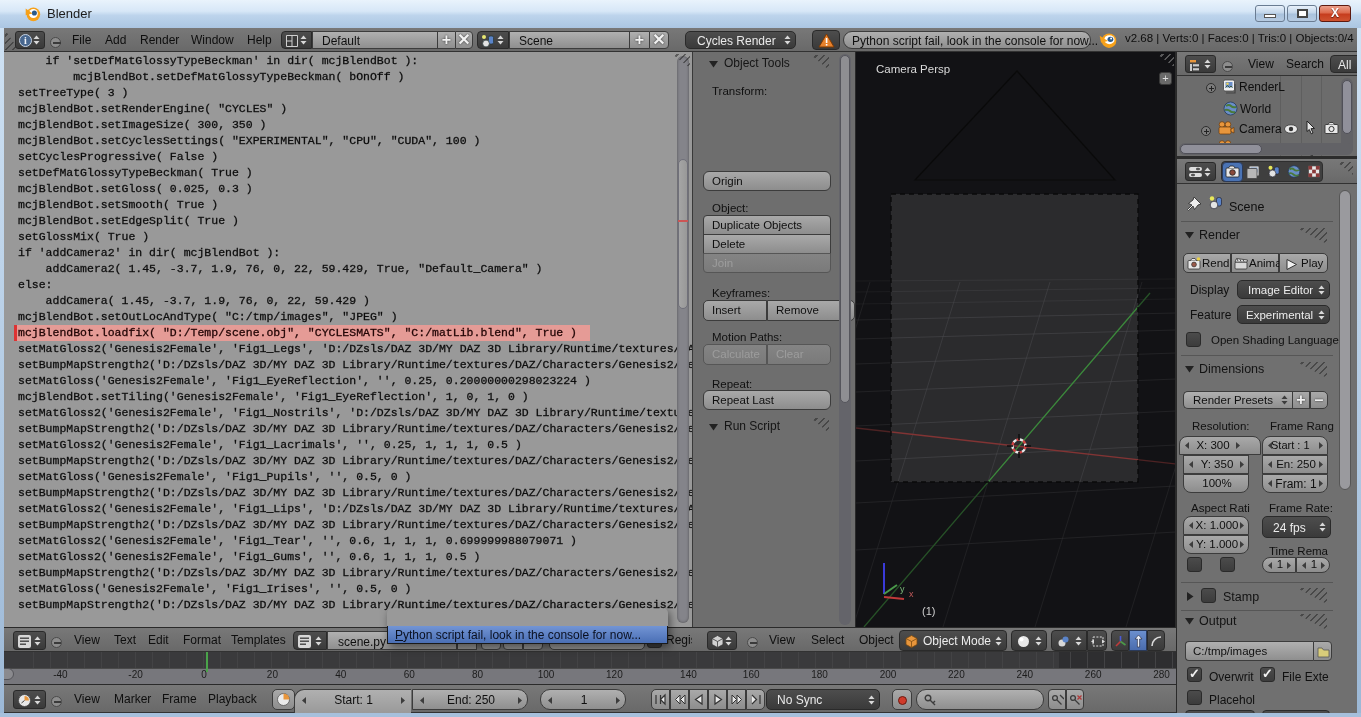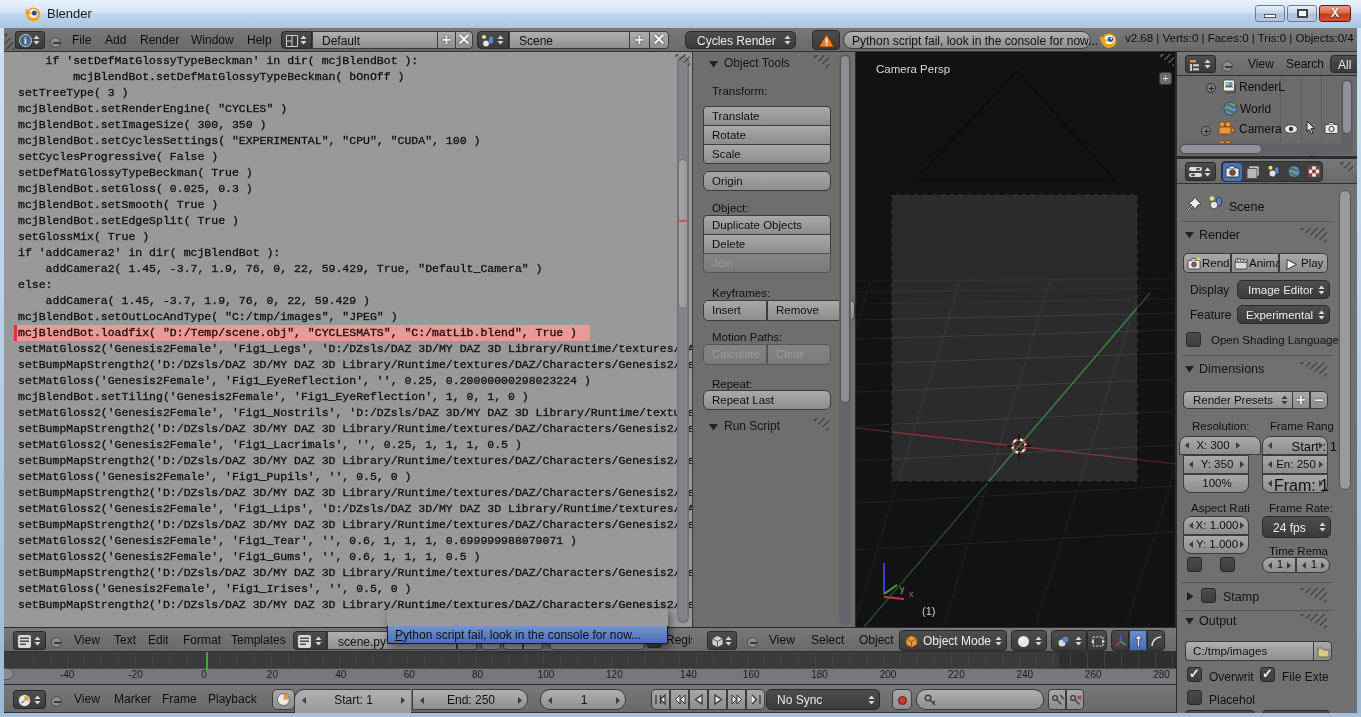--- a/index.html
+++ b/index.html
@@ -154,31 +154,20 @@
     <div class="a" style="left:674px;top:168px;width:10px;height:1.5px;background:#c55"></div>
     <div class="a grip" style="left:668px;top:2px;width:18px;height:14px;clip-path:polygon(100% 0,100% 100%,0 0)"></div>
   </div>
 <div class="a" style="left:692px;top:52px;width:164px;height:575px;background:#6e6e6e;border-left:1px solid #393939;border-right:1px solid #2a2a2a;overflow:hidden">
     <svg class="a" style="left:16px;top:8px" width="9" height="8" viewBox="0 0 9 8">
       <path d="M0 1 9 1 4.5 7.5Z" fill="#222"></path>
     </svg>
     <div class="a" style="left:31px;top:4px;font-size:12px;color:#151515">Object Tools</div>
     <div class="a grip" style="left:118px;top:3px;width:18px;height:15px;clip-path:polygon(100% 0,100% 100%,0 0)"></div>
     <div class="a lbl" style="left:19px;top:33px;font-size:11.5px">Transform:</div>
-    <div class="a bl" style="left:10px;top:54px;width:128px;height:57px;border-radius:4px;background:none;border:none">
-      <div class="a bl" style="left:0;top:0;width:128px;height:20px;border-radius:4px 4px 0 0">
-        <div class="a" style="left:8px;top:2.5px;font-size:11.5px">Translate</div>
-      </div>
-      <div class="a bl" style="left:0;top:19px;width:128px;height:20px;border-radius:0">
-        <div class="a" style="left:8px;top:2.5px;font-size:11.5px">Rotate</div>
-      </div>
-      <div class="a bl" style="left:0;top:38px;width:128px;height:20px;border-radius:0 0 4px 4px">
-        <div class="a" style="left:8px;top:2.5px;font-size:11.5px">Scale</div>
-      </div>
-    </div>
     <div class="a bl" style="left:10px;top:119px;width:128px;height:20px;border-radius:6px">
       <div class="a" style="left:8px;top:2.5px;font-size:11.5px">Origin</div>
     </div>
     <div class="a lbl" style="left:19px;top:150px;font-size:11.5px">Object:</div>
     <div class="a bl" style="left:10px;top:163px;width:128px;height:20px;border-radius:4px 4px 0 0">
       <div class="a" style="left:8px;top:2.5px;font-size:11.5px">Duplicate Objects</div>
     </div>
     <div class="a bl" style="left:10px;top:182px;width:128px;height:20px;border-radius:0">
       <div class="a" style="left:8px;top:2.5px;font-size:11.5px">Delete</div>
     </div>
@@ -437,21 +426,21 @@
     <div class="a" style="left:1032px;top:0;width:1px;height:16px;background:#434345"></div>
     <div class="a" style="left:1049px;top:0;width:1px;height:16px;background:#434345"></div>
     <div class="a" style="left:1066px;top:0;width:1px;height:16px;background:#434345"></div>
     <div class="a" style="left:1083px;top:0;width:1px;height:16px;background:#434345"></div>
     <div class="a" style="left:1100px;top:0;width:1px;height:16px;background:#434345"></div>
     <div class="a" style="left:1117px;top:0;width:1px;height:16px;background:#434345"></div>
     <div class="a" style="left:1134px;top:0;width:1px;height:16px;background:#434345"></div>
     <div class="a" style="left:1151px;top:0;width:1px;height:16px;background:#434345"></div>
     <div class="a" style="left:1168px;top:0;width:1px;height:16px;background:#434345"></div>
     <div class="a" style="left:0;top:16px;width:1172px;height:16px;background:#77777c;border-top:1px solid #4a4a4a"></div>
-    <div class="a" style="left:49.19999999999999px;top:17px;width:28px;text-align:center;font-size:10px;color:#1c1c1c">-40</div>
+    <div class="a" style="left:49.19999999999999px;top:17px;width:28px;font-size:10px;color:#1c1c1c">-40</div>
     <div class="a" style="left:117.6px;top:17px;width:28px;text-align:center;font-size:10px;color:#1c1c1c">-20</div>
     <div class="a" style="left:186.0px;top:17px;width:28px;text-align:center;font-size:10px;color:#1c1c1c">0</div>
     <div class="a" style="left:254.39999999999998px;top:17px;width:28px;text-align:center;font-size:10px;color:#1c1c1c">20</div>
     <div class="a" style="left:322.8px;top:17px;width:28px;text-align:center;font-size:10px;color:#1c1c1c">40</div>
     <div class="a" style="left:391.2px;top:17px;width:28px;text-align:center;font-size:10px;color:#1c1c1c">60</div>
     <div class="a" style="left:459.6px;top:17px;width:28px;text-align:center;font-size:10px;color:#1c1c1c">80</div>
     <div class="a" style="left:528.0px;top:17px;width:28px;text-align:center;font-size:10px;color:#1c1c1c">100</div>
     <div class="a" style="left:596.4px;top:17px;width:28px;text-align:center;font-size:10px;color:#1c1c1c">120</div>
     <div class="a" style="left:664.8px;top:17px;width:28px;text-align:right;font-size:10px;color:#1c1c1c">140</div>
     <div class="a" style="left:733.2px;top:17px;width:28px;text-align:center;font-size:10px;color:#1c1c1c">160</div>
@@ -789,39 +778,39 @@
           <path d="M5 1 1 4.5 5 8Z" fill="#3c3c3c"></path>
         </svg>
         <svg class="a" style="left:55px;top:4.0px" width="6" height="9" viewBox="0 0 6 9">
           <path d="M1 1 5 4.5 1 8Z" fill="#3c3c3c"></path>
         </svg>
       </div>
       <div class="a bl" style="left:6px;top:290px;width:66px;height:19px;border-radius:0 0 8px 8px">
         <div class="a" style="left:0;top:1.5px;width:66px;text-align:center;font-size:11.5px;color:#0f0f0f">100%</div>
       </div>
       <div class="a bl" style="left:85px;top:252px;width:66px;height:19px;border-radius:8px 8px 0 0">
-        <div class="a" style="left:8px;top:1.5px;width:66px;text-align:right;font-size:13px;color:#0f0f0f">Start : 1</div>
+        <div class="a" style="left:8px;top:1.5px;width:66px;text-align:left;font-size:11px;color:#0f0f0f">Start : 1</div>
         <svg class="a" style="left:4px;top:4.0px" width="6" height="9" viewBox="0 0 6 9">
           <path d="M5 1 1 4.5 5 8Z" fill="#3c3c3c"></path>
         </svg>
         <svg class="a" style="left:55px;top:4.0px" width="6" height="9" viewBox="0 0 6 9">
           <path d="M1 1 5 4.5 1 8Z" fill="#3c3c3c"></path>
         </svg>
       </div>
       <div class="a bl" style="left:85px;top:271px;width:66px;height:19px;border-radius:0">
         <div class="a" style="left:0;top:1.5px;width:66px;text-align:center;font-size:11.5px;color:#0f0f0f">En: 250</div>
         <svg class="a" style="left:4px;top:4.0px" width="6" height="9" viewBox="0 0 6 9">
           <path d="M5 1 1 4.5 5 8Z" fill="#3c3c3c"></path>
         </svg>
         <svg class="a" style="left:55px;top:4.0px" width="6" height="9" viewBox="0 0 6 9">
           <path d="M1 1 5 4.5 1 8Z" fill="#3c3c3c"></path>
         </svg>
       </div>
       <div class="a bl" style="left:85px;top:290px;width:66px;height:19px;border-radius:0 0 8px 8px">
-        <div class="a" style="left:0;top:1.5px;width:66px;text-align:right;font-size:16px;color:#0f0f0f">Fram: 1</div>
+        <div class="a" style="left:0;top:1.5px;width:66px;text-align:center;font-size:12px;color:#0f0f0f">Fram: 1</div>
         <svg class="a" style="left:4px;top:4.0px" width="6" height="9" viewBox="0 0 6 9">
           <path d="M5 1 1 4.5 5 8Z" fill="#3c3c3c"></path>
         </svg>
         <svg class="a" style="left:55px;top:4.0px" width="6" height="9" viewBox="0 0 6 9">
           <path d="M1 1 5 4.5 1 8Z" fill="#3c3c3c"></path>
         </svg>
       </div>
       <div class="a lbl" style="left:14px;top:318px;font-size:11.5px">Aspect Rati</div>
       <div class="a lbl" style="left:92px;top:318px;font-size:11.5px">Frame Rate:</div>
       <div class="a bl" style="left:6px;top:332px;width:66px;height:19px;border-radius:8px 8px 0 0">

